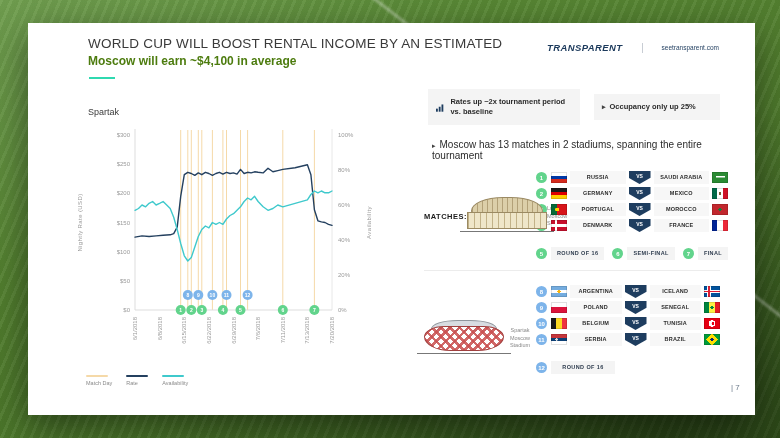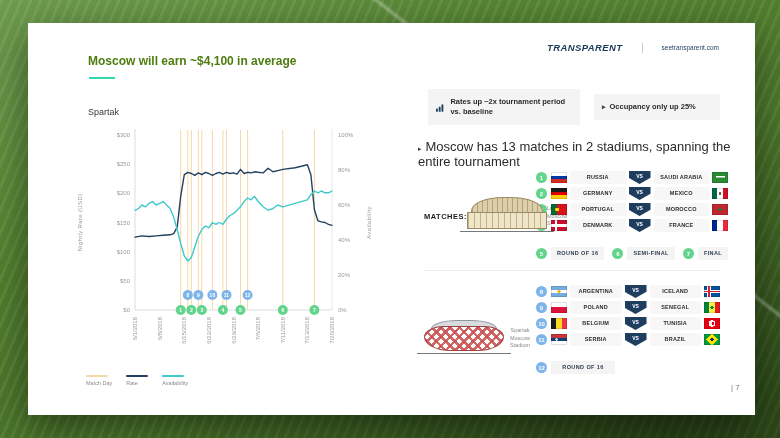--- a/index.html
+++ b/index.html
@@ -26,21 +26,21 @@
   .logo{right:36px;top:19px;display:flex;align-items:center;gap:19px;}
   .brand{font-size:9.5px;font-weight:800;font-style:italic;color:#1c3a5c;letter-spacing:.4px;}
   .logo-divider{width:1px;height:10px;background:#c8cdd4;}
   .brand-url{font-size:6.5px;color:#1c3a5c;text-decoration:none;}
   
   .callout{background:#f4f4f4;display:flex;align-items:center;gap:6px;padding:7px 8px;box-sizing:border-box;}
   .co1{left:400px;top:66px;width:152px;height:36px;}
   .co2{left:566px;top:71px;width:126px;height:26px;}
   .co-text{font-size:7.5px;font-weight:600;color:#2b2b2b;line-height:1.35;}
   .tri::before{content:"▸";font-size:7px;color:#444;margin-right:4px;}
-  .bullet-line{left:390px;top:116px;font-size:13px;color:#2b2b2b;font-weight:500;}
+  .bullet-line{left:404px;top:116px;font-size:10px;color:#2b2b2b;font-weight:500;}
   
   .chart-title{left:60px;top:84px;font-size:9px;color:#3a3a3a;}
   #chart-svg{position:absolute;left:40px;top:98px;}
   text.ax{font-size:6px;fill:#9a9a9a;font-family:"Liberation Sans",sans-serif;}
   text.axt{font-size:6px;fill:#9a9a9a;letter-spacing:.4px;font-family:"Liberation Sans",sans-serif;}
   text.mk{font-size:5px;font-weight:bold;fill:#ffffff;font-family:"Liberation Sans",sans-serif;}
   .legend{left:58px;top:352px;display:flex;gap:14px;align-items:center;}
   .legend-item{display:flex;flex-direction:column;gap:3px;}
   .legend-swatch{width:22px;height:2px;border-radius:1px;}
   .legend-label{font-size:5.5px;color:#8a8a8a;}
@@ -92,20 +92,21 @@
   .st-ground{position:absolute;left:-7px;right:-7px;bottom:5px;height:1px;background:#777;}
   .page-num{left:703px;top:360px;font-size:8px;color:#6b7a8a;}
 </style>
 </head>
 <body>
 
 <div class="pitch-line"></div>
 
 <div class="slide">
 
+  <div class="abs title">WORLD CUP WILL BOOST RENTAL INCOME BY AN ESTIMATED</div>
   <div class="abs subtitle">Moscow will earn ~$4,100 in average</div>
   <div class="abs underline"></div>
 
   <div class="abs logo">
     <span class="brand">TRANSPARENT</span>
     <span class="logo-divider"></span>
     <a class="brand-url">seetransparent.com</a>
   </div>
 
   <div class="abs callout co1">

